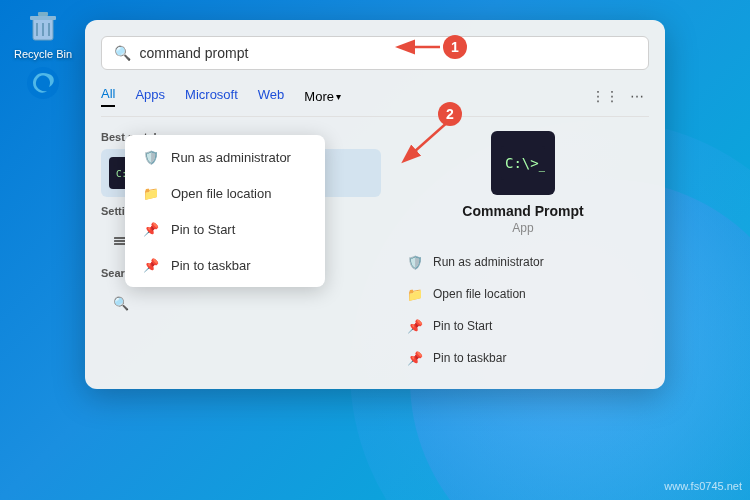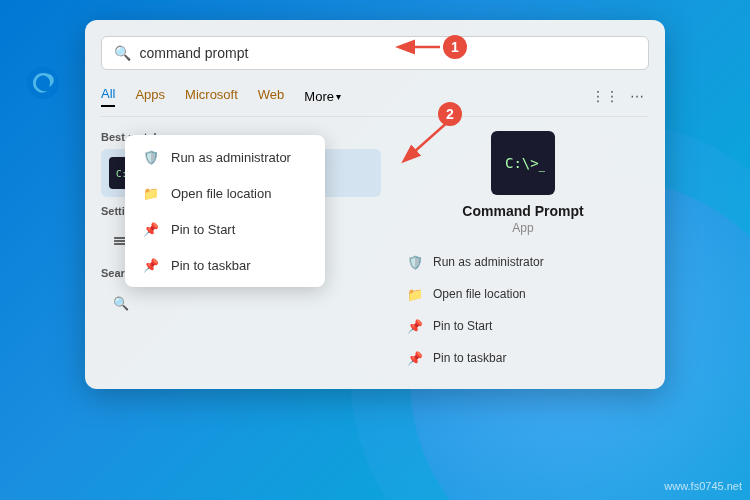--- a/index.html
+++ b/index.html
@@ -108,21 +108,21 @@
     
     .filter-tabs {
       display: flex;
       align-items: center;
       margin-bottom: 14px;
       border-bottom: 1px solid #e0e0e0;
       padding-bottom: 8px;
     }
     .filter-tab {
       font-size: 13px;
-      color: #a16207;
+      color: #1d4ed8;
       margin-right: 20px;
       padding-bottom: 4px;
       cursor: pointer;
     }
     .filter-tab.active {
       color: #0078d4;
       border-bottom: 2px solid #000000;
       font-weight: 500;
     }
     .more-tab {
@@ -349,20 +349,31 @@
     }
   </style>
 </head>
 <body>
 
 <div class="desktop">
 
   <div class="orb"></div>
   <div class="orb2"></div>
 
+  <div class="desktop-icon" style="top:8px;left:8px;">
+    <svg class="icon-img" viewBox="0 0 36 36">
+      <rect x="8" y="10" width="20" height="22" rx="2" fill="#a0c4e8" stroke="#6a9fc0" stroke-width="1"></rect>
+      <rect x="5" y="8" width="26" height="4" rx="1" fill="#8ab8d8"></rect>
+      <rect x="13" y="4" width="10" height="4" rx="1" fill="#7aafc8"></rect>
+      <line x1="12" y1="15" x2="12" y2="28" stroke="#5a8fb0" stroke-width="1.5"></line>
+      <line x1="18" y1="15" x2="18" y2="28" stroke="#5a8fb0" stroke-width="1.5"></line>
+      <line x1="24" y1="15" x2="24" y2="28" stroke="#5a8fb0" stroke-width="1.5"></line>
+    </svg>
+    <span class="icon-label">Recycle Bin</span>
+  </div>
 
   <div class="desktop-icon edge-icon-wrap" style="top:65px;left:8px;">
     <svg class="icon-img" viewBox="0 0 36 36">
       <circle cx="18" cy="18" r="16" fill="#0078d4"></circle>
       <path d="M18 8 C12 8 8 13 8 18 C8 22 10 25 14 27 C16 28 20 28 22 26 C18 27 14 25 12 22 C10 19 11 14 14 12 C16 10 20 10 22 12 C25 14 26 18 24 22 C28 20 30 16 28 12 C26 9 22 8 18 8Z" fill="#50b8e8"></path>
     </svg>
   </div>
 
   <div class="search-panel">
 

